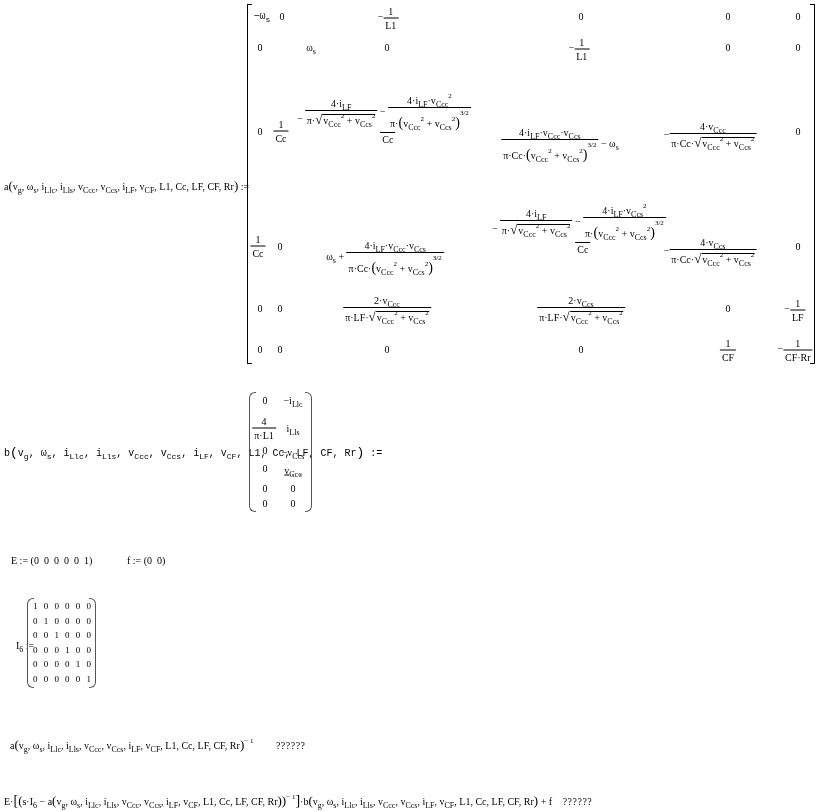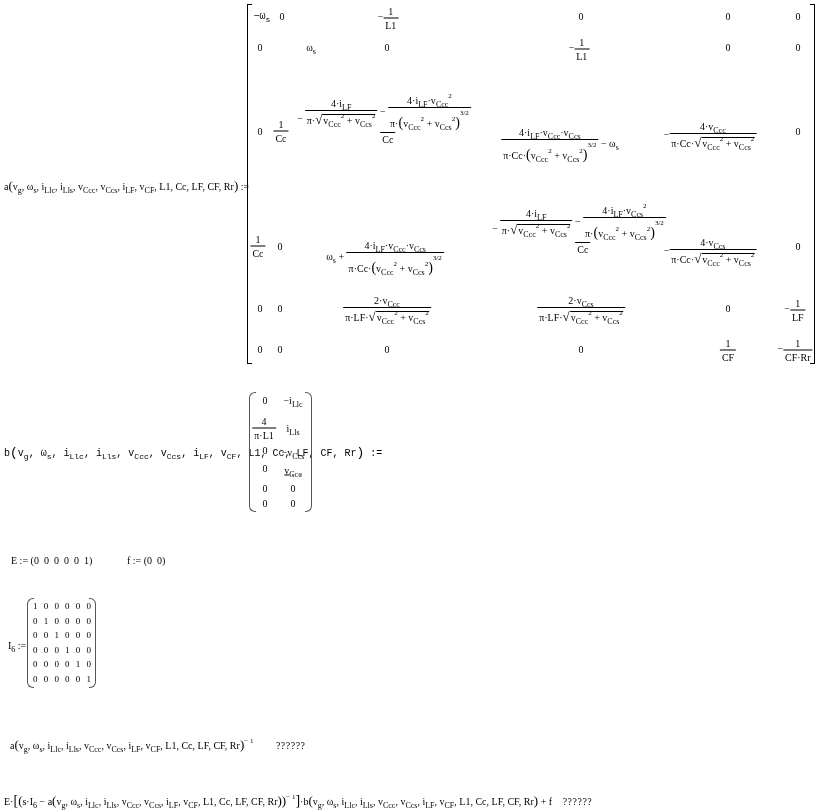--- a/index.html
+++ b/index.html
@@ -180,21 +180,21 @@
   <div class="cell" style="left:293px; top:503px;">0</div>
 </div>
 
 <div class="abs" style="left:11px; top:555px;">
   <span>E</span> <span>:=</span> (<span>0</span>&nbsp;&nbsp;<span>0</span>&nbsp;&nbsp;<span>0</span>&nbsp;&nbsp;<span>0</span>&nbsp;&nbsp;<span>0</span>&nbsp;&nbsp;<span>1</span>)
 </div>
 <div class="abs" style="left:127px; top:555px;">
   <span>f</span> <span>:=</span> (<span>0</span>&nbsp;&nbsp;<span>0</span>)
 </div>
 
-<div class="abs" style="left:8px; top:640px;font-family:Liberation Serif, serif;">
+<div class="abs" style="left:16px; top:640px;font-family:Liberation Serif, serif;">
   <span>I</span><sub>6</sub> <span>:=</span>
 </div>
 <div class="paren-l" style="left:27px; top:598px; height:88px;"></div>
 <div class="paren-r" style="left:89px; top:598px; height:88px;"></div>
 <div style="position:absolute; left:33px; top:599px; width:58px; font-size:9px; line-height:14.5px;">
   <div style="display:flex; justify-content:space-between;">
       <span>1</span>
       <span>0</span>
       <span>0</span>
       <span>0</span>

